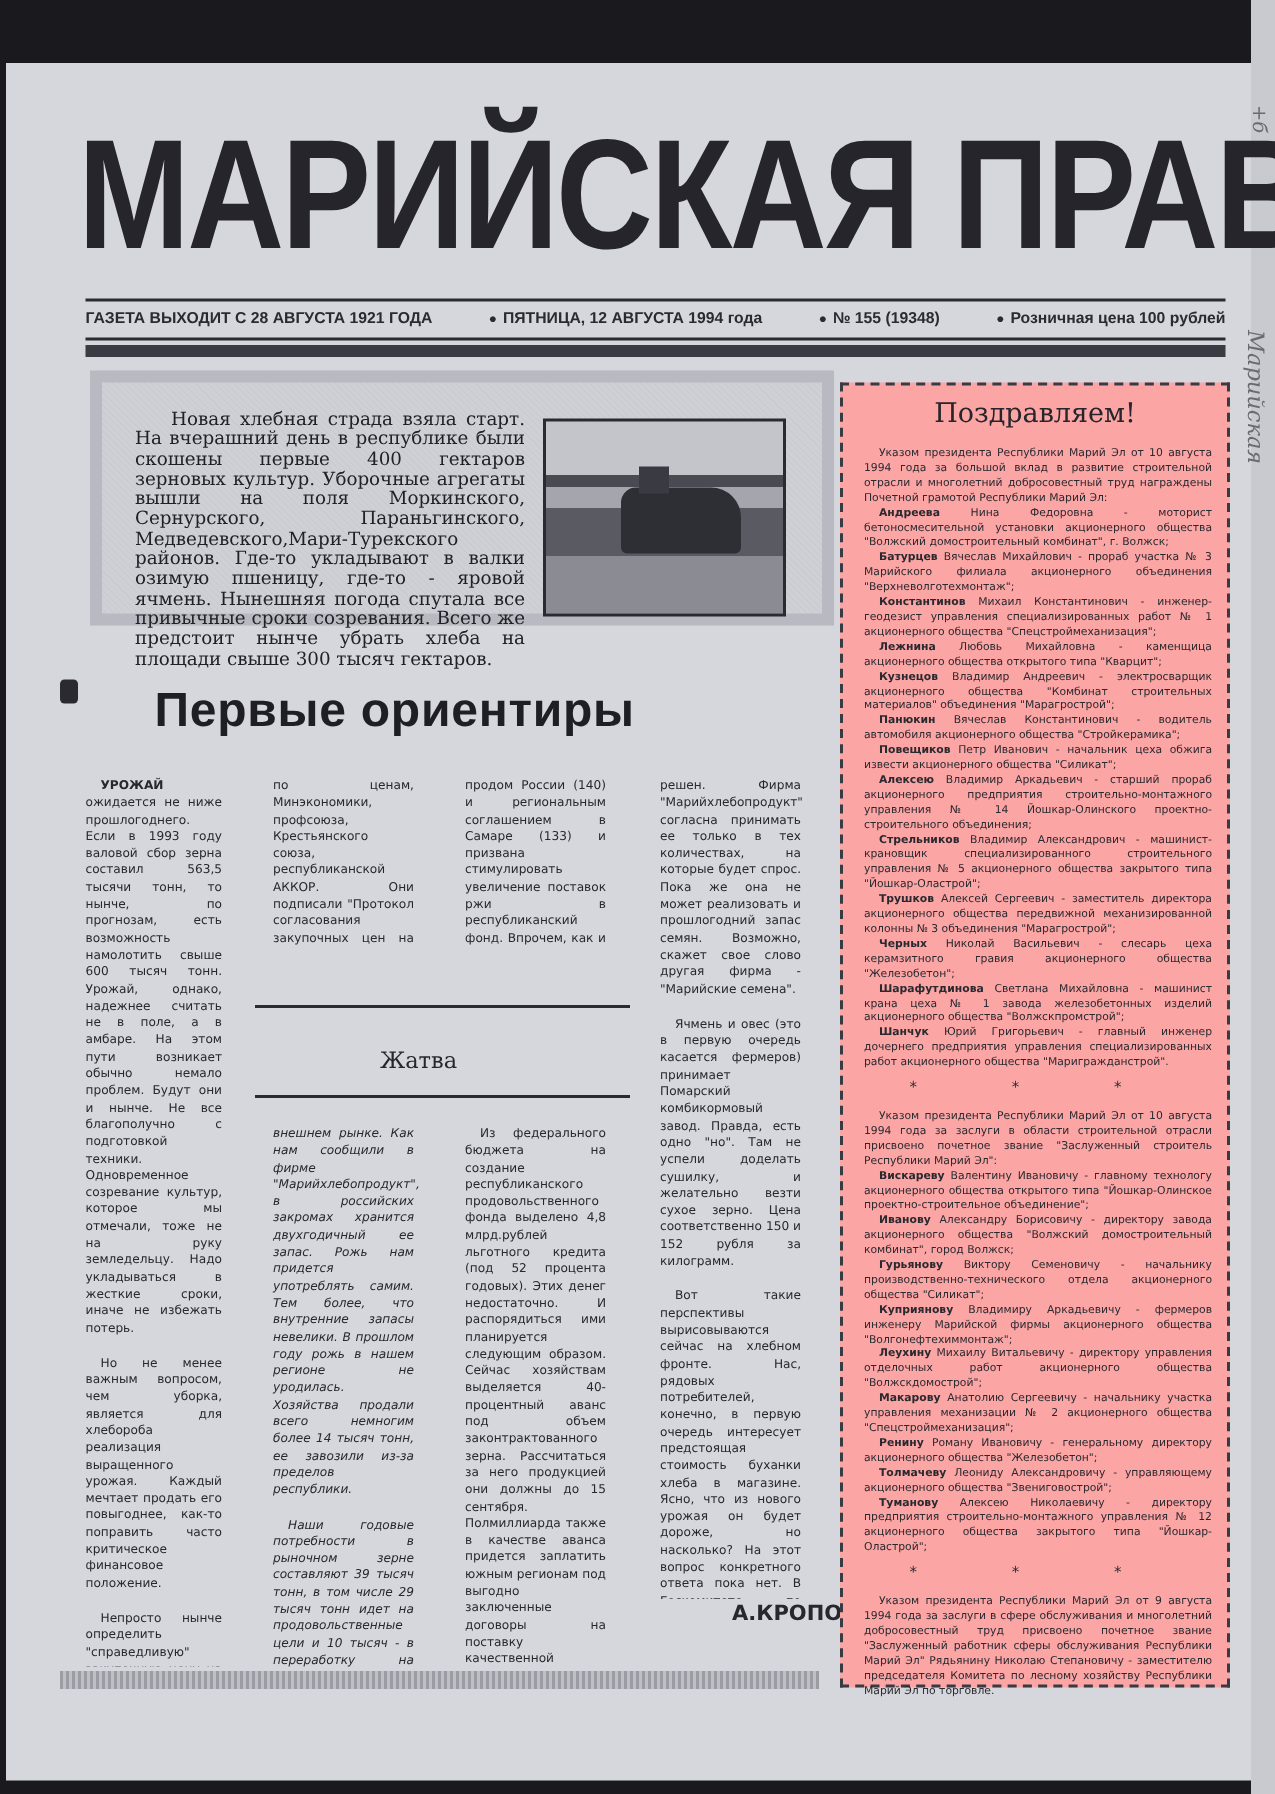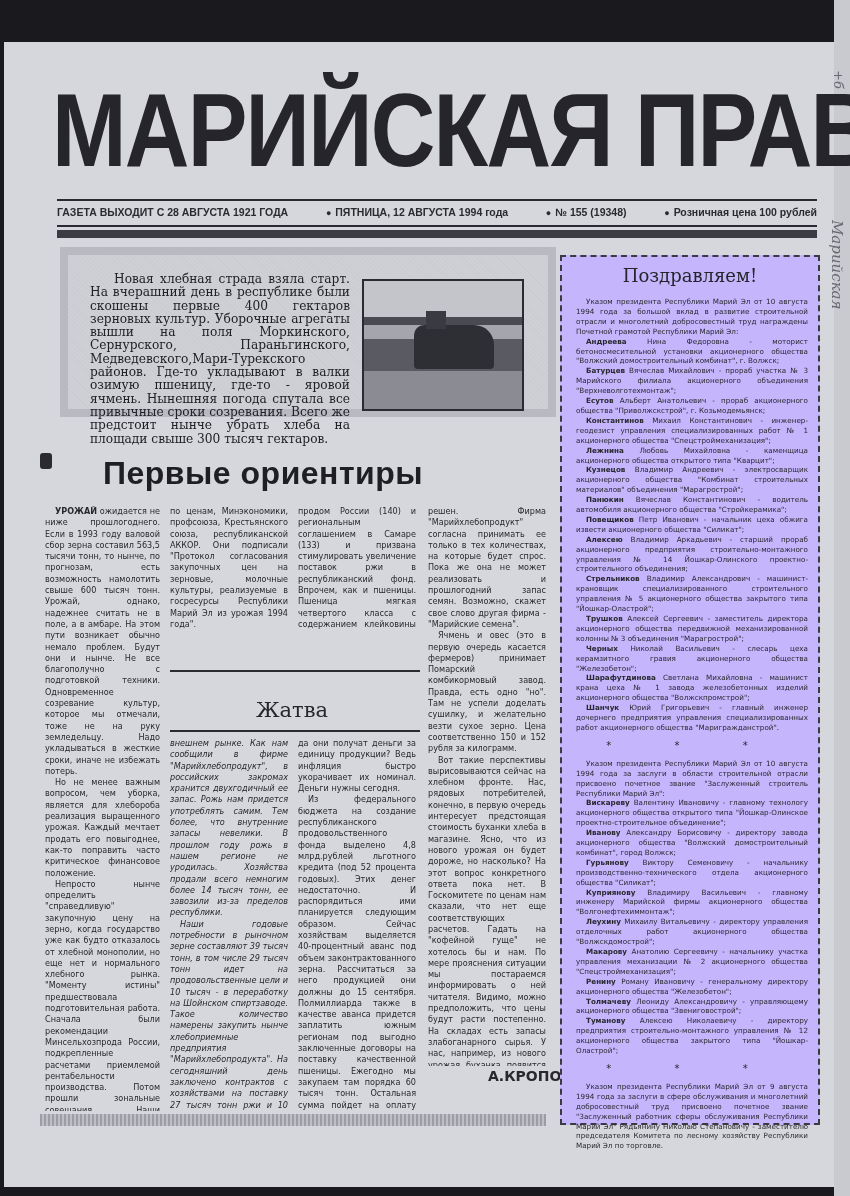--- a/index.html
+++ b/index.html
@@ -64,37 +64,37 @@
   .headline {
     position: absolute; left: 103px; top: 448px; width: 420px;
     font-family: "Liberation Sans", sans-serif; font-weight: 900; font-size: 32px;
     line-height: 50px; color: #1e1e24; letter-spacing: 0.5px;
   }
   .col {
     position: absolute; font-family: "DejaVu Sans", sans-serif;
     font-size: 8.1px; line-height: 11.3px; text-align: justify; color: #27272d;
     overflow: hidden;
   }
-  .col p { margin: 0; text-indent: 10px; }
+  .col p { margin: 12px; text-indent: 10px; }
   .col .caps { font-weight: bold; }
   .subhead {
-    position: absolute; left: 162px; top: 698px; width: 260px; text-align: center;
-    font-family: "DejaVu Serif", serif; font-size: 21px; color: #26262c;
+    position: absolute; left: 149px; top: 698px; width: 260px; text-align: center;
+    font-family: "DejaVu Serif", serif; font-size: 15px; color: #26262c;
   }
   .signature {
     position: absolute; left: 488px; top: 1068px; font-size: 14px; font-weight: bold;
     font-family: "DejaVu Sans", sans-serif; color: #27272d;
   }
   .bottom-band {
     position: absolute; left: 40px; top: 1114px; width: 506px; height: 12px;
     background-image: repeating-linear-gradient(90deg, #9c9da4 0 2px, #bfc0c6 2px 4px);
   }
   .congrats-box {
     position: absolute; left: 560px; top: 255px; width: 260px; height: 870px;
-    border: 2px dashed #3a3a42; box-sizing: border-box; background: #c4b5fd;
+    border: 2px dashed #3a3a42; box-sizing: border-box; background: #fca5a5;
   }
   .congrats-title {
     position: absolute; left: 0; top: 8px; width: 100%; text-align: center;
     font-family: "DejaVu Serif", serif; font-size: 18px; color: #25252b;
   }
   .congrats-body {
     position: absolute; left: 14px; top: 40px; width: 232px;
     font-family: "DejaVu Sans", sans-serif; font-size: 7.2px; line-height: 9.9px;
     text-align: justify; color: #29292f;
   }
@@ -153,57 +153,55 @@
 <div class="subhead">Жатва</div>
 <div class="sep-line" style="left:170px; top:730px; width:250px;"></div>
 
 <div class="col" style="left:170px; top:738px; width:118px; height:374px;font-style:italic;">
   <p style="text-indent:0">внешнем рынке. Как нам сообщили в фирме "Марийхлебопродукт", в российских закромах хранится двухгодичный ее запас. Рожь нам придется употреблять самим. Тем более, что внутренние запасы невелики. В прошлом году рожь в нашем регионе не уродилась. Хозяйства продали всего немногим более 14 тысяч тонн, ее завозили из-за пределов республики.</p>
   <p>Наши годовые потребности в рыночном зерне составляют 39 тысяч тонн, в том числе 29 тысяч тонн идет на продовольственные цели и 10 тысяч - в переработку на Шойнском спиртзаводе. Такое количество намерены закупить нынче хлебоприемные предприятия "Марийхлебопродукта". На сегодняшний день заключено контрактов с хозяйствами на поставку 27 тысяч тонн ржи и 10 тысяч тонн пшеницы. Но многие сельхозпредприятия уже пересматривают договоры в сторону увеличения.</p>
 
 </div>
 
 <div class="col" style="left:298px; top:738px; width:118px; height:374px;">
-  <p style="text-indent:0">да они получат деньги за единицу продукции? Ведь инфляция быстро укорачивает их номинал. Деньги нужны сегодня.</p>
   <p>Из федерального бюджета на создание республиканского продовольственного фонда выделено 4,8 млрд.рублей льготного кредита (под 52 процента годовых). Этих денег недостаточно. И распорядиться ими планируется следующим образом. Сейчас хозяйствам выделяется 40-процентный аванс под объем законтрактованного зерна. Рассчитаться за него продукцией они должны до 15 сентября. Полмиллиарда также в качестве аванса придется заплатить южным регионам под выгодно заключенные договоры на поставку качественной пшеницы. Ежегодно мы закупаем там порядка 60 тысяч тонн. Остальная сумма пойдет на оплату зерна, поступающего на хлебоприемные пункты. Не обойтись и без того, чтобы опять просить деньги у Москвы.</p>
 
 </div>
 
 <div class="col" style="left:428px; top:506px; width:118px; height:560px;">
   <p style="text-indent:0">решен. Фирма "Марийхлебопродукт" согласна принимать ее только в тех количествах, на которые будет спрос. Пока же она не может реализовать и прошлогодний запас семян. Возможно, скажет свое слово другая фирма - "Марийские семена".</p>
   <p>Ячмень и овес (это в первую очередь касается фермеров) принимает Помарский комбикормовый завод. Правда, есть одно "но". Там не успели доделать сушилку, и желательно везти сухое зерно. Цена соответственно 150 и 152 рубля за килограмм.</p>
   <p>Вот такие перспективы вырисовываются сейчас на хлебном фронте. Нас, рядовых потребителей, конечно, в первую очередь интересует предстоящая стоимость буханки хлеба в магазине. Ясно, что из нового урожая он будет дороже, но насколько? На этот вопрос конкретного ответа пока нет. В Госкомитете по ценам нам сказали, что нет еще соответствующих расчетов. Гадать на "кофейной гуще" не хотелось бы и нам. По мере прояснения ситуации мы постараемся информировать о ней читателя. Видимо, можно предположить, что цены будут расти постепенно. На складах есть запасы злабоганарного сырья. У нас, например, из нового урожая буханка появится только в октябре. Существуют дотации. Также будем надеяться на то, что наши заготовители заключат выгодные сделки в зернопроизводящих регионах. Хотя основные "бразды правления" держит в своих руках государство, но начинает проявлять себя и хлебный рынок, появляется выбор. С голоду не умрем во всяком случае. Это однозначно.</p>
 </div>
 <div class="signature">А.КРОПОТОВ.</div>
 <div class="bottom-band"></div>
 
 <div class="congrats-box">
   <div class="congrats-title">Поздравляем!</div>
   <div class="congrats-body">
     <p>Указом президента Республики Марий Эл от 10 августа 1994 года за большой вклад в развитие строительной отрасли и многолетний добросовестный труд награждены Почетной грамотой Республики Марий Эл:</p>
     <p><b>Андреева</b> <span>Нина Федоровна - моторист бетоносмесительной установки акционерного общества "Волжский домостроительный комбинат", г. Волжск;</span></p>
     <p><b>Батурцев</b> <span>Вячеслав Михайлович - прораб участка № 3 Марийского филиала акционерного объединения "Верхневолготехмонтаж";</span></p>
-    <p><b>Есутов</b> <span>Альберт Анатольевич - прораб акционерного общества "Приволжскстрой", г. Козьмодемьянск;</span></p>
     <p><b>Константинов</b> <span>Михаил Константинович - инженер-геодезист управления специализированных работ № 1 акционерного общества "Спецстроймеханизация";</span></p>
     <p><b>Лежнина</b> <span>Любовь Михайловна - каменщица акционерного общества открытого типа "Кварцит";</span></p>
     <p><b>Кузнецов</b> <span>Владимир Андреевич - электросварщик акционерного общества "Комбинат строительных материалов" объединения "Марагрострой";</span></p>
     <p><b>Панюкин</b> <span>Вячеслав Константинович - водитель автомобиля акционерного общества "Стройкерамика";</span></p>
     <p><b>Повещиков</b> <span>Петр Иванович - начальник цеха обжига извести акционерного общества "Силикат";</span></p>
     <p><b>Алексею</b> <span>Владимир Аркадьевич - старший прораб акционерного предприятия строительно-монтажного управления № 14 Йошкар-Олинского проектно-строительного объединения;</span></p>
     <p><b>Стрельников</b> <span>Владимир Александрович - машинист-крановщик специализированного строительного управления № 5 акционерного общества закрытого типа "Йошкар-Оластрой";</span></p>
     <p><b>Трушков</b> <span>Алексей Сергеевич - заместитель директора акционерного общества передвижной механизированной колонны № 3 объединения "Марагрострой";</span></p>
     <p><b>Черных</b> <span>Николай Васильевич - слесарь цеха керамзитного гравия акционерного общества "Железобетон";</span></p>
     <p><b>Шарафутдинова</b> <span>Светлана Михайловна - машинист крана цеха № 1 завода железобетонных изделий акционерного общества "Волжскпромстрой";</span></p>
     <p><b>Шанчук</b> <span>Юрий Григорьевич - главный инженер дочернего предприятия управления специализированных работ акционерного общества "Маригражданстрой".</span></p>
     <p class="stars">* * *</p>
     <p>Указом президента Республики Марий Эл от 10 августа 1994 года за заслуги в области строительной отрасли присвоено почетное звание "Заслуженный строитель Республики Марий Эл":</p>
     <p><b>Вискареву</b> <span>Валентину Ивановичу - главному технологу акционерного общества открытого типа "Йошкар-Олинское проектно-строительное объединение";</span></p>
     <p><b>Иванову</b> <span>Александру Борисовичу - директору завода акционерного общества "Волжский домостроительный комбинат", город Волжск;</span></p>
     <p><b>Гурьянову</b> <span>Виктору Семеновичу - начальнику производственно-технического отдела акционерного общества "Силикат";</span></p>
-    <p><b>Куприянову</b> <span>Владимиру Васильевич - главному инженеру Марийской фирмы акционерного общества "Волгонефтехиммонтаж";</span></p>
+    <p><b>Куприянову</b> <span>Владимиру Аркадьевичу - фермеров инженеру Марийской фирмы акционерного общества "Волгонефтехиммонтаж";</span></p>
     <p><b>Леухину</b> <span>Михаилу Витальевичу - директору управления отделочных работ акционерного общества "Волжскдомострой";</span></p>
     <p><b>Макарову</b> <span>Анатолию Сергеевичу - начальнику участка управления механизации № 2 акционерного общества "Спецстроймеханизация";</span></p>
     <p><b>Ренину</b> <span>Роману Ивановичу - генеральному директору акционерного общества "Железобетон";</span></p>
     <p><b>Толмачеву</b> <span>Леониду Александровичу - управляющему акционерного общества "Звениговострой";</span></p>
     <p><b>Туманову</b> <span>Алексею Николаевичу - директору предприятия строительно-монтажного управления № 12 акционерного общества закрытого типа "Йошкар-Оластрой";</span></p>
     <p class="stars">* * *</p>
     <p>Указом президента Республики Марий Эл от 9 августа 1994 года за заслуги в сфере обслуживания и многолетний добросовестный труд присвоено почетное звание "Заслуженный работник сферы обслуживания Республики Марий Эл" Рядьянину Николаю Степановичу - заместителю председателя Комитета по лесному хозяйству Республики Марий Эл по торговле.</p>
   </div>
 </div>
 

